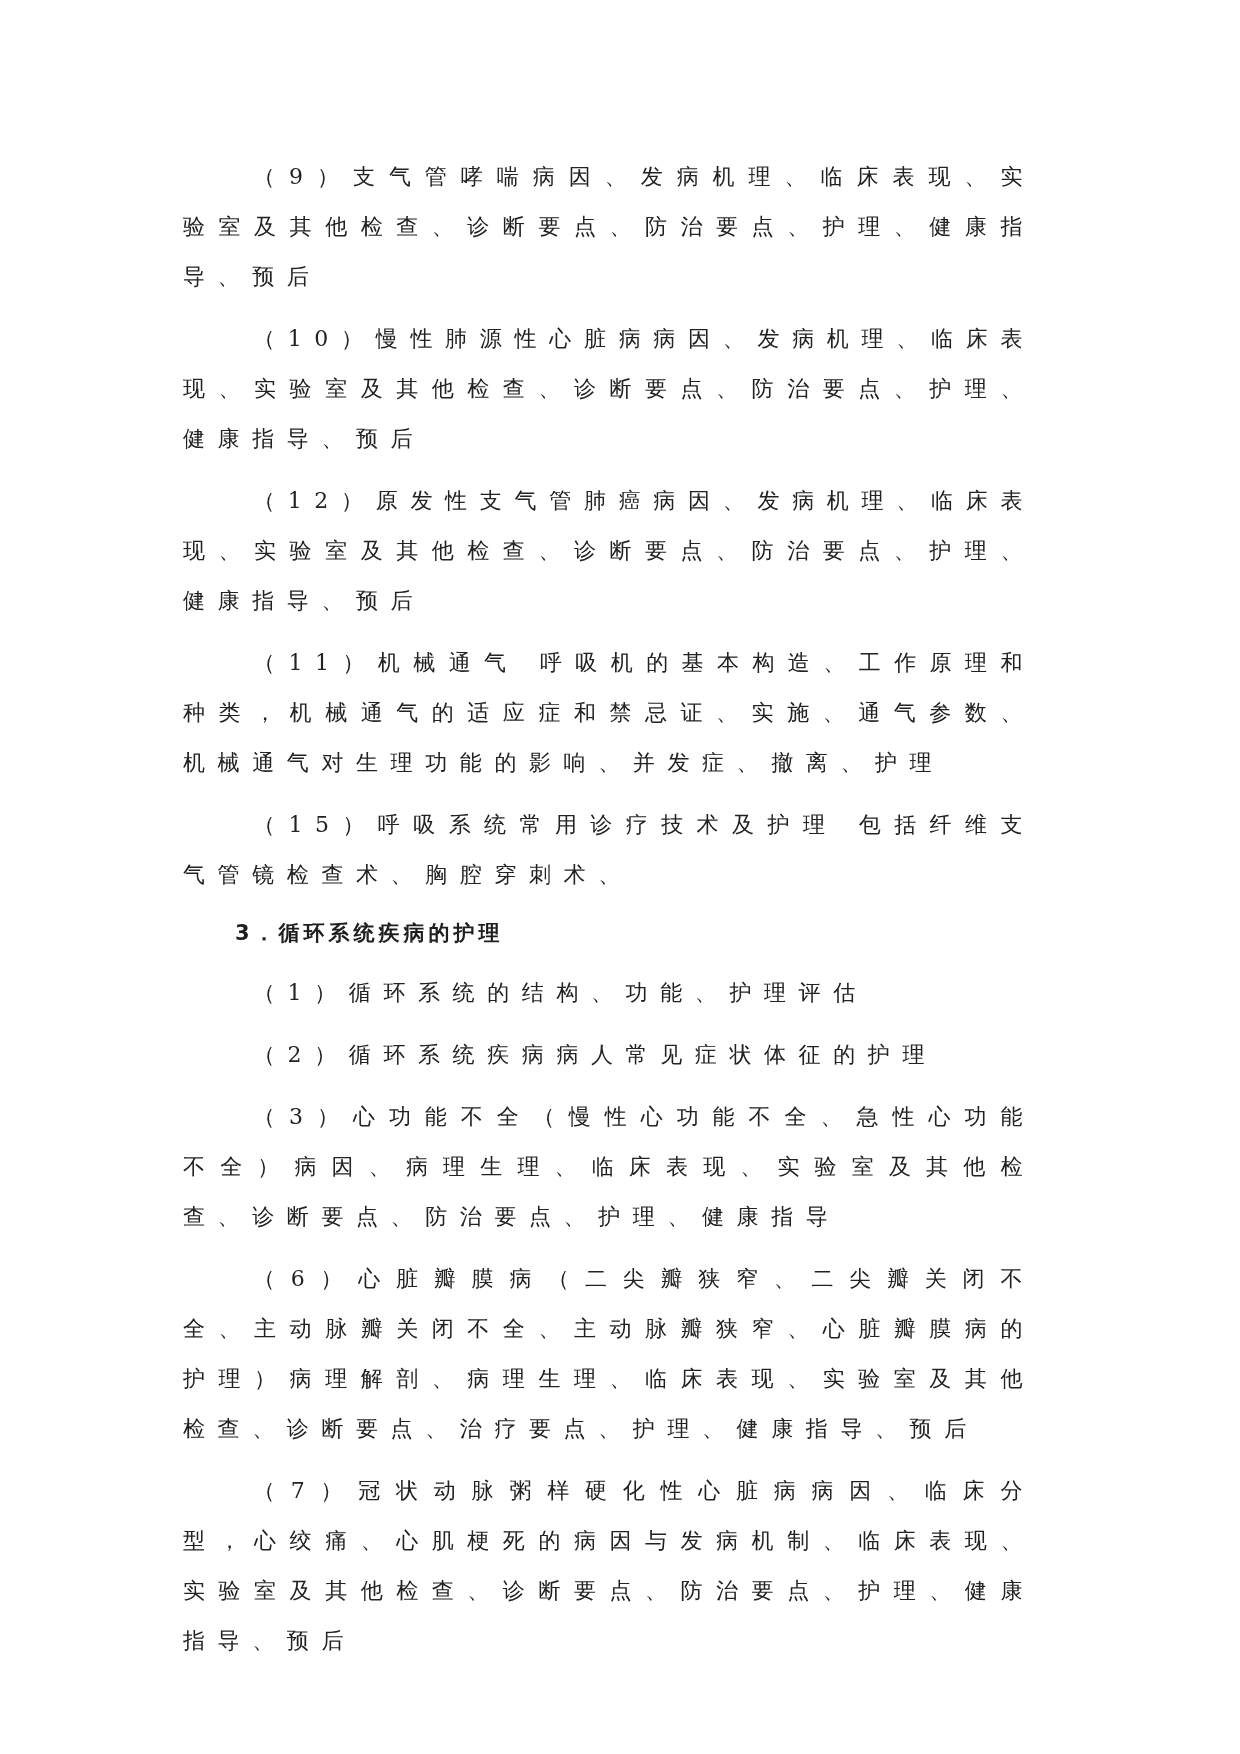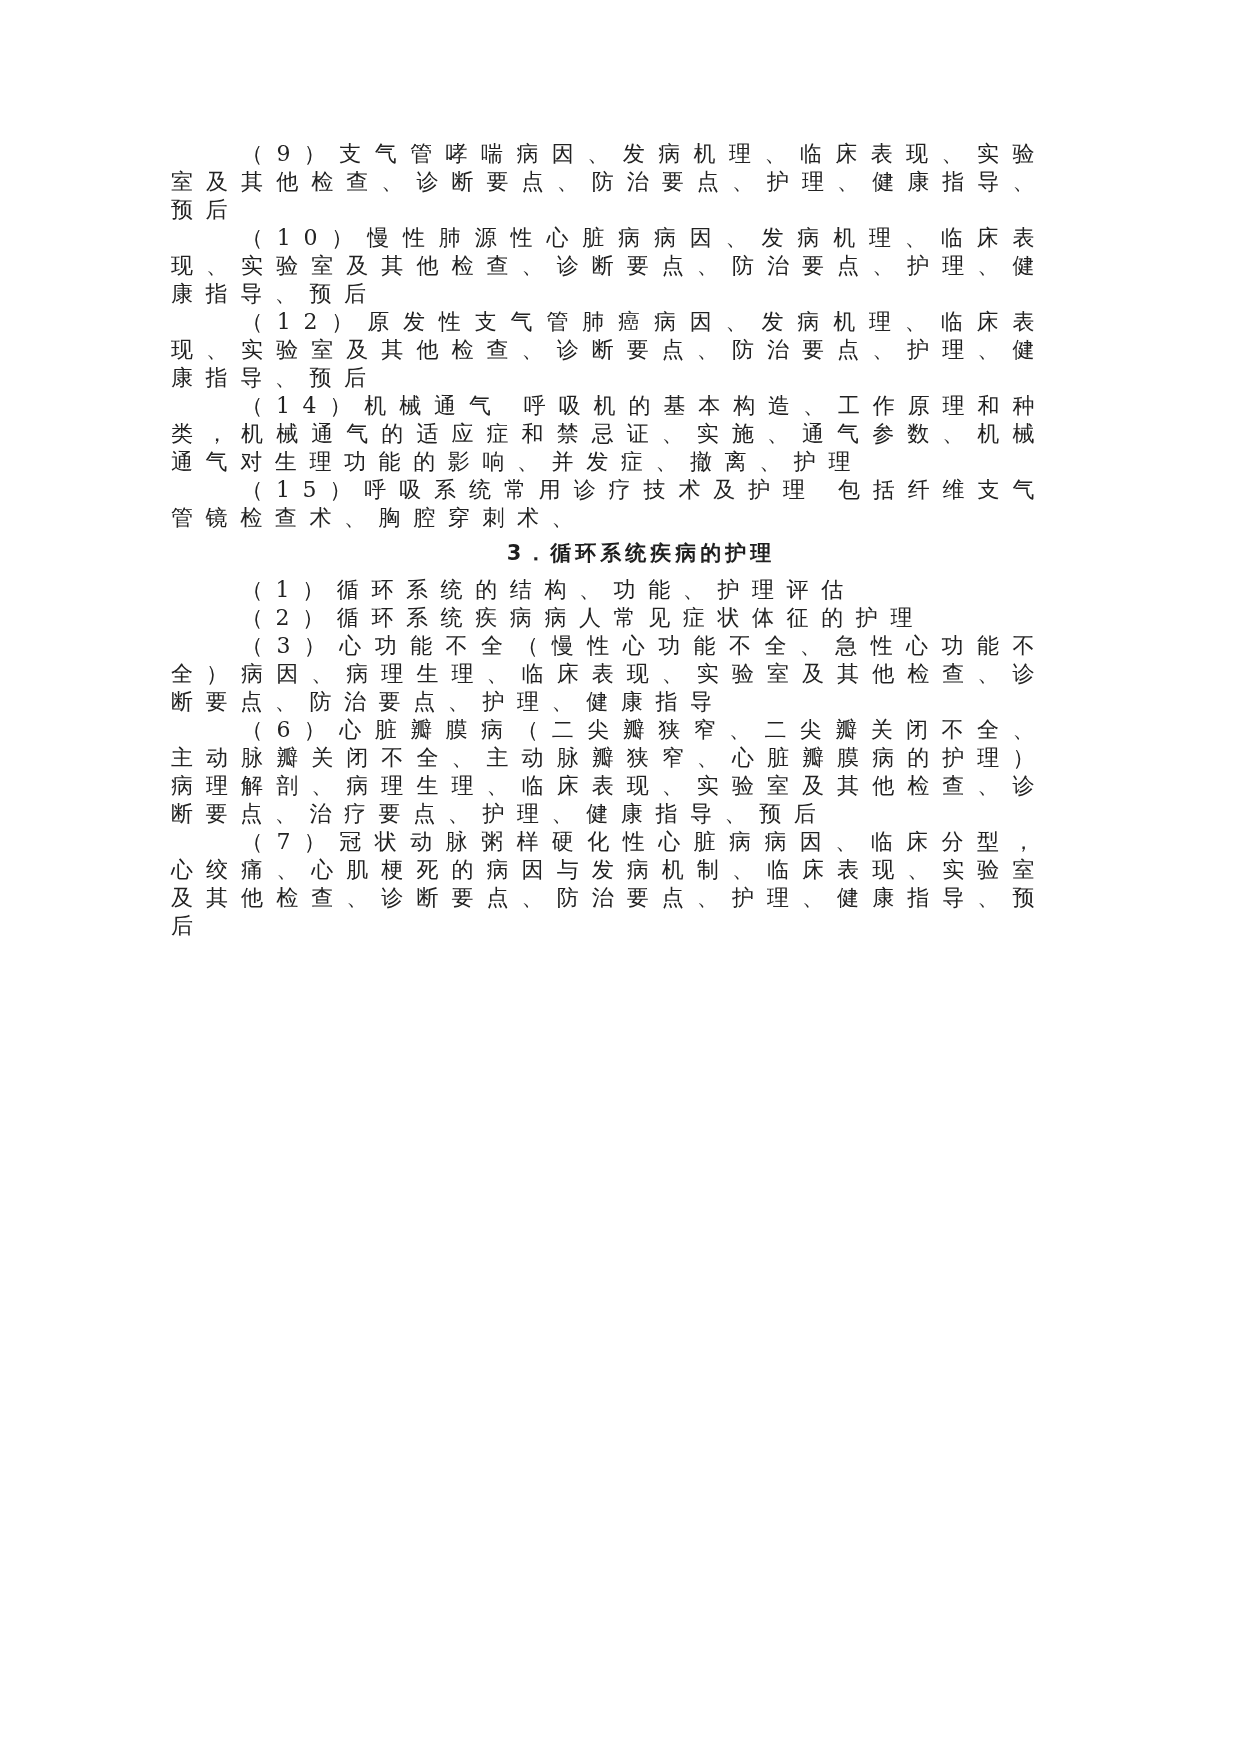--- a/index.html
+++ b/index.html
@@ -6,47 +6,46 @@
   body {
     width: 1240px; height: 1754px; position: relative; overflow: hidden;
     font-family: "DejaVu Serif", "Liberation Serif", serif;
     color: #222222;
   }
   .page {
     position: absolute; left: 171px; top: 140px; width: 876px;
   }
   .para {
     font-size: 22px;
-    line-height: 28px;
+    line-height: 50px;
     letter-spacing: 12.6px;
     text-indent: 70px;
-    margin: 0;
+    margin: 12px;
     text-align: justify;
     word-break: break-all;
   }
   .heading {
     font-family: "DejaVu Sans", "Liberation Sans", sans-serif;
     font-weight: bold;
     font-size: 21px;
     line-height: 43.6px;
     letter-spacing: 4px;
     margin: 0;
     padding-left: 64px;
     color: #1e1e1e;
-    text-align: center;
   }
 </style>
 </head>
 <body>
 
 <div class="page">
   <p class="para">（9）支气管哮喘病因、发病机理、临床表现、实验室及其他检查、诊断要点、防治要点、护理、健康指导、预后</p>
   <p class="para">（10）慢性肺源性心脏病病因、发病机理、临床表现、实验室及其他检查、诊断要点、防治要点、护理、健康指导、预后</p>
   <p class="para">（12）原发性支气管肺癌病因、发病机理、临床表现、实验室及其他检查、诊断要点、防治要点、护理、健康指导、预后</p>
-  <p class="para">（14）机械通气 呼吸机的基本构造、工作原理和种类，机械通气的适应症和禁忌证、实施、通气参数、机械通气对生理功能的影响、并发症、撤离、护理</p>
+  <p class="para">（11）机械通气 呼吸机的基本构造、工作原理和种类，机械通气的适应症和禁忌证、实施、通气参数、机械通气对生理功能的影响、并发症、撤离、护理</p>
   <p class="para">（15）呼吸系统常用诊疗技术及护理 包括纤维支气管镜检查术、胸腔穿刺术、</p>
 
   <h2 class="heading">3．循环系统疾病的护理</h2>
 
   <p class="para">（1）循环系统的结构、功能、护理评估</p>
   <p class="para">（2）循环系统疾病病人常见症状体征的护理</p>
   <p class="para">（3）心功能不全（慢性心功能不全、急性心功能不全）病因、病理生理、临床表现、实验室及其他检查、诊断要点、防治要点、护理、健康指导</p>
   <p class="para">（6）心脏瓣膜病（二尖瓣狭窄、二尖瓣关闭不全、主动脉瓣关闭不全、主动脉瓣狭窄、心脏瓣膜病的护理）病理解剖、病理生理、临床表现、实验室及其他检查、诊断要点、治疗要点、护理、健康指导、预后</p>
   <p class="para">（7）冠状动脉粥样硬化性心脏病病因、临床分型，心绞痛、心肌梗死的病因与发病机制、临床表现、实验室及其他检查、诊断要点、防治要点、护理、健康指导、预后</p>
 </div>

